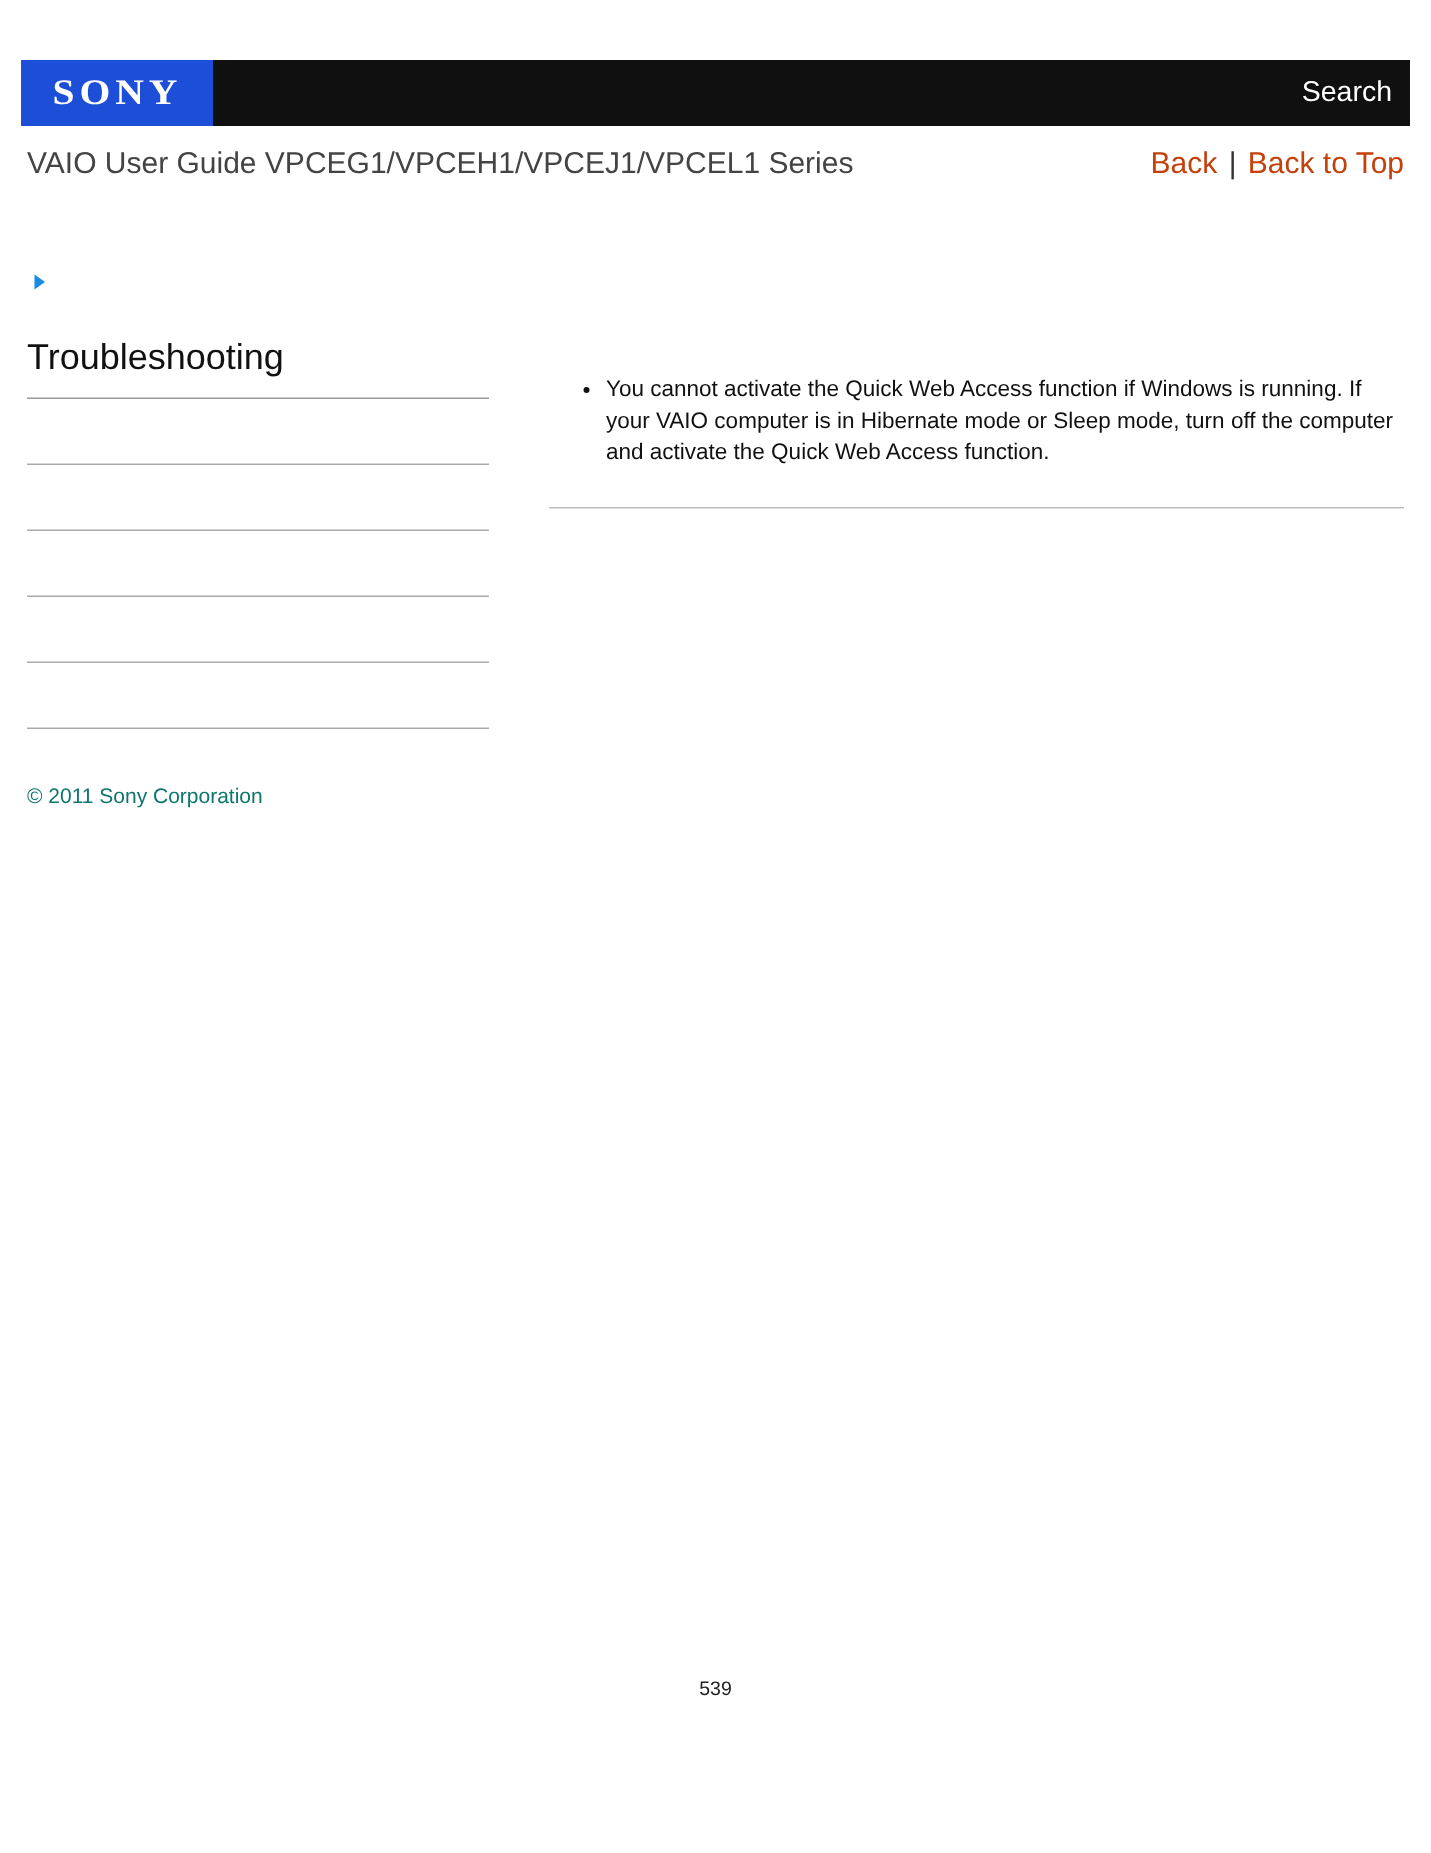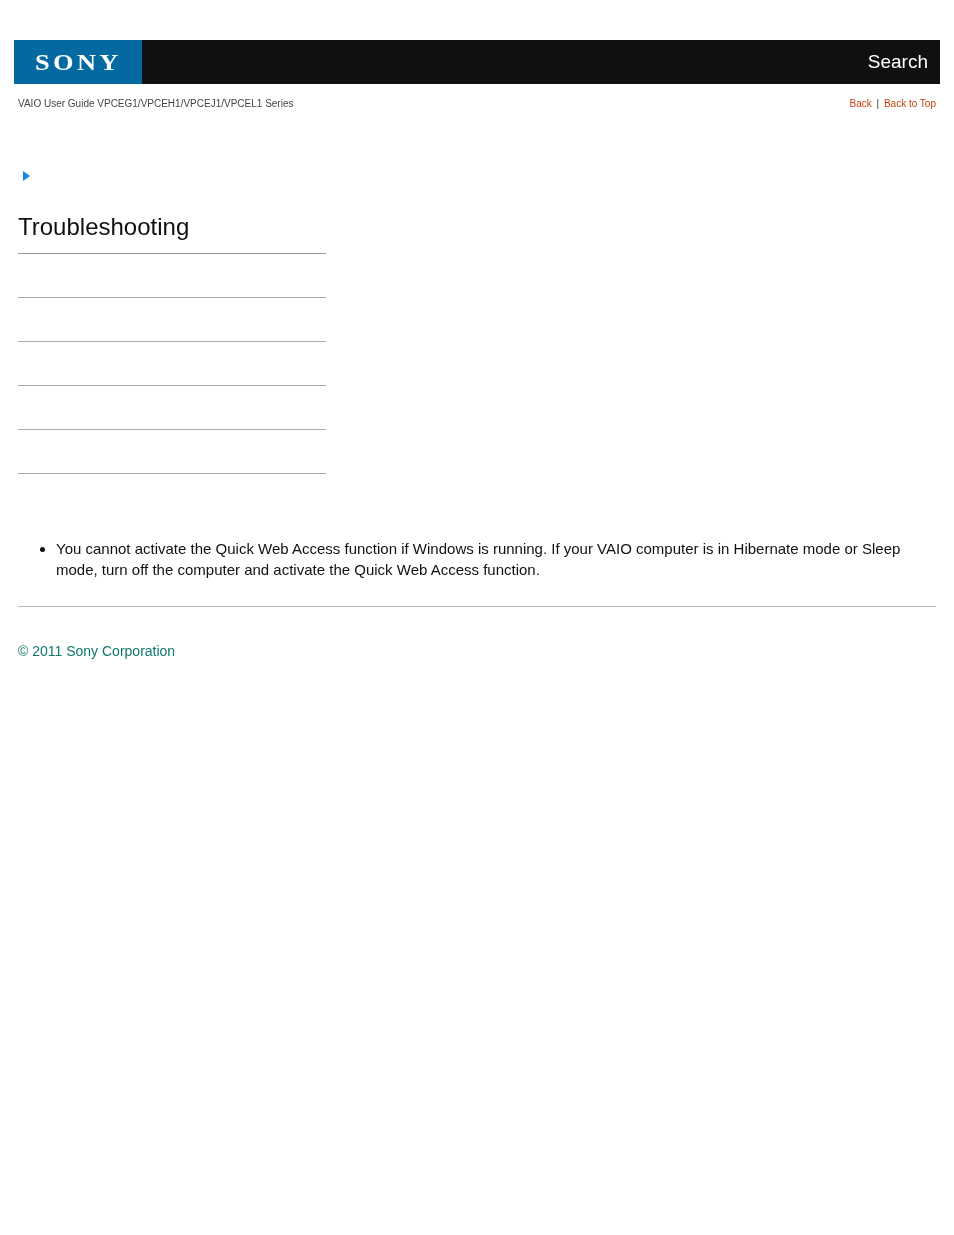--- a/index.html
+++ b/index.html
@@ -15,21 +15,21 @@
   }
   .topbar {
     background: #101010;
     height: 44px;
     display: flex;
     align-items: center;
     justify-content: space-between;
     padding: 0 12px 0 0;
   }
   .logo-block {
-    background: #0369a1;
+    background: #1d4ed8;
     height: 44px;
     width: 128px;
     display: flex;
     align-items: center;
     justify-content: center;
   }
   .logo-text {
     color: #fff;
     font-family: "Times New Roman", Georgia, serif;
     font-weight: bold;
@@ -40,42 +40,41 @@
   .search-link {
     color: #fff;
     font-size: 19px;
     font-weight: 400;
   }
   .subbar {
     display: flex;
     justify-content: space-between;
     align-items: center;
     padding: 14px 4px 10px 4px;
-    font-size: 10px;
+    font-size: 20px;
     color: #444;
     gap: 43px;
   }
   .nav-right a {
     color: #c2410c;
     text-decoration: none;
   }
   .nav-sep {
     color: #333;
     margin: 0 2px;
   }
   .chevron {
     margin: 50px 0 30px 8px;
   }
   .chevron svg { display:block; }
   .content-row {
     display: flex;
     gap: 40px;
     align-items: flex-start;
     padding: 0 4px;
-    flex-direction: column;
   }
   .sidebar {
     width: 308px;
     flex-shrink: 0;
   }
   .sidebar-title {
     font-size: 24px;
     font-weight: 400;
     color: #111;
     padding-bottom: 12px;

